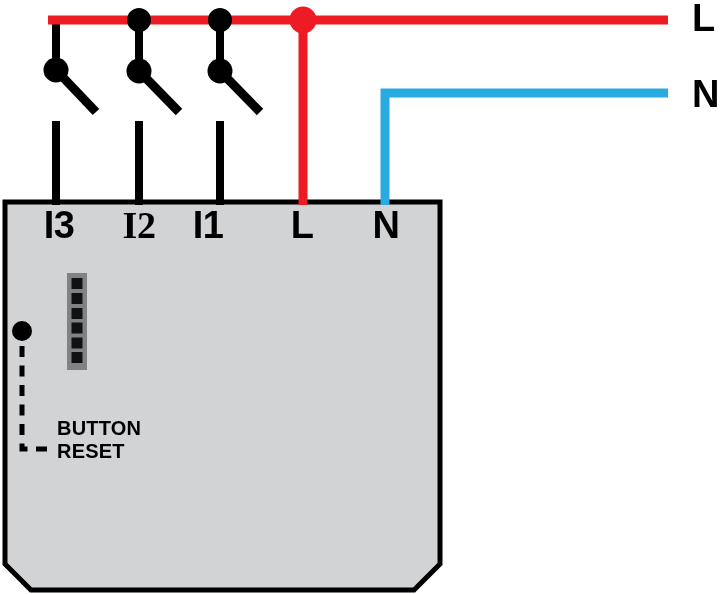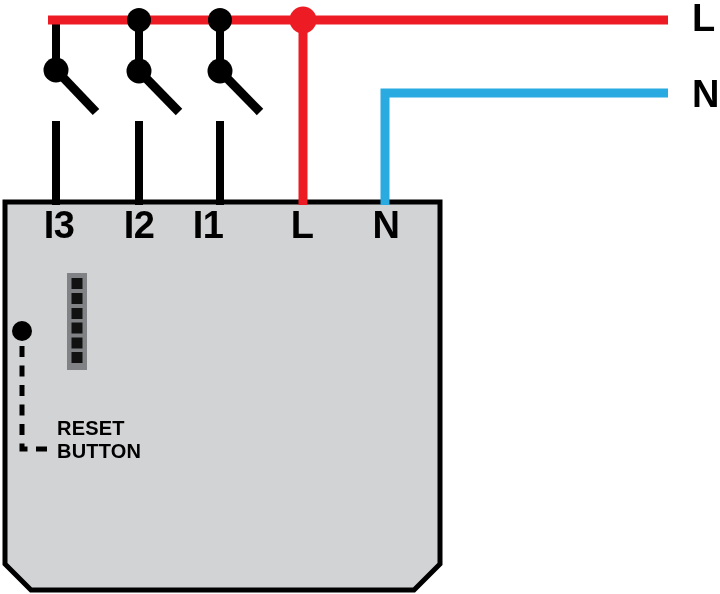--- a/index.html
+++ b/index.html
@@ -89,23 +89,23 @@
     </g>
 
     <circle class="dot" cx="22" cy="331" r="10"></circle>
     <path class="reset-line" d="M22 346 L22 449 L54 449"></path>
   </svg>
 
   <div class="lbl supply-lbl" style="top:0px;">L</div>
   <div class="lbl supply-lbl" style="top:76px;">N</div>
 
   <div class="lbl term-lbl" style="left:59px;">I3</div>
-  <div class="lbl term-lbl" style="left:139px;">I2</div>
+  <div class="lbl term-lbl" style="left:139px;font-family:Liberation Serif, serif;">I2</div>
   <div class="lbl term-lbl" style="left:208px;">I1</div>
   <div class="lbl term-lbl" style="left:302px;">L</div>
   <div class="lbl term-lbl" style="left:386px;">N</div>
 
   <div class="lbl reset-lbl">
+    <div>BUTTON</div>
     <div>RESET</div>
-    <div>BUTTON</div>
   </div>
 
 </div>
 
 </body></html>

